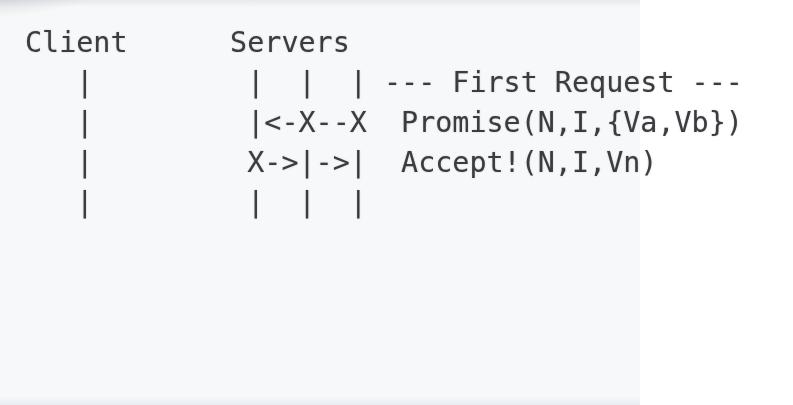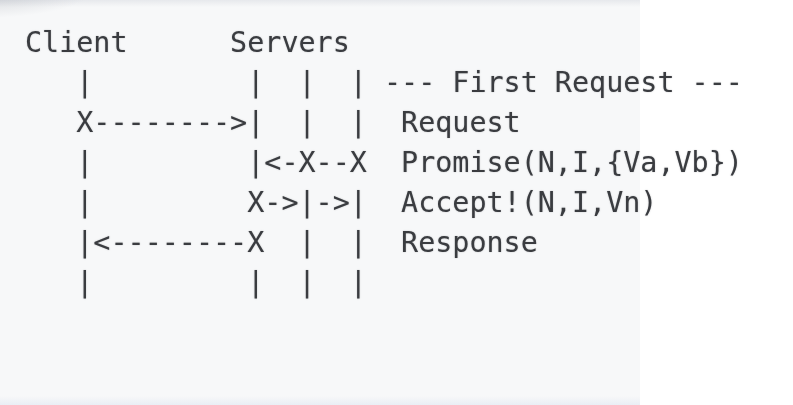--- a/index.html
+++ b/index.html
@@ -42,19 +42,17 @@
     height: 40px;
   }
 </style>
 </head>
 <body>
 
 <div class="screen">
   <div class="ascii">
     <div class="line">Client      Servers</div>
     <div class="line">   |         |  |  | --- First Request ---</div>
-    <div class="line">   X--------&gt;|  |  |  Request</div>
     <div class="line">   |         |&lt;-X--X  Promise(N,I,{Va,Vb})</div>
     <div class="line">   |         X-&gt;|-&gt;|  Accept!(N,I,Vn)</div>
-    <div class="line">   |&lt;--------X  |  |  Response</div>
     <div class="line">   |         |  |  |</div>
   </div>
 </div>
 
 </body></html>

